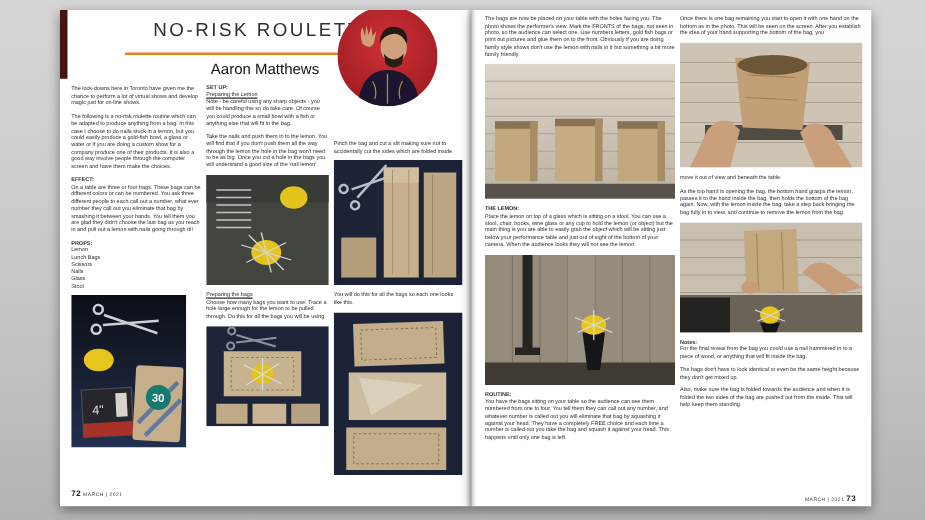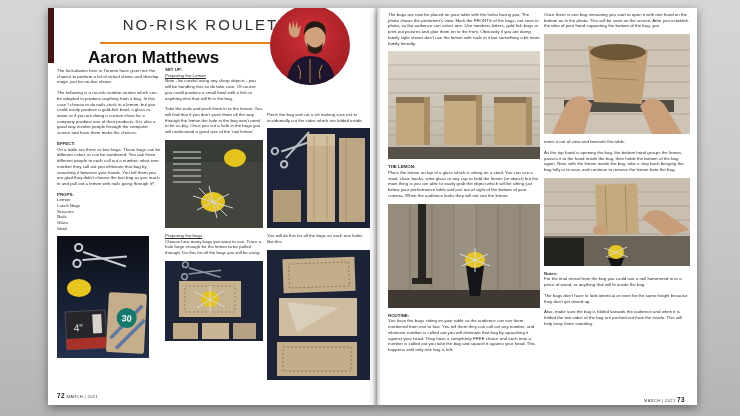--- a/index.html
+++ b/index.html
@@ -6,21 +6,21 @@
   body{font-family:"Liberation Sans",sans-serif;}
   .canvas{position:relative;width:740px;height:416px;background:linear-gradient(180deg,#d6d6d6 0%,#c7c7c7 55%,#b4b4b4 100%);overflow:hidden;}
   .page{position:absolute;top:8px;height:397px;background:#fff;box-shadow:0 3px 9px rgba(0,0,0,.42);overflow:hidden;}
   .page-left{left:48px;width:329px;}
   .page-right{left:377px;width:320px;}
   .spine{position:absolute;left:373px;top:8px;width:8px;height:397px;background:linear-gradient(90deg,rgba(0,0,0,0),rgba(0,0,0,.22) 50%,rgba(0,0,0,0));pointer-events:none;}
   .maroon-bar{position:absolute;left:0;top:0;width:6px;height:55px;background:#431410;}
   .lp-header{position:absolute;left:40px;top:8px;width:248px;text-align:center;}
   .mag-title{font-size:15px;font-weight:400;letter-spacing:2px;color:#2e2e2e;margin:0;}
   .title-rule{position:absolute;left:52px;top:34px;width:230px;height:2px;background:#e8801d;}
-  .author{position:absolute;left:40px;top:40px;width:248px;font-size:17px;font-weight:700;color:#101010;margin:0;}
+  .author{position:absolute;left:40px;top:40px;width:248px;text-align:center;font-size:12px;font-weight:400;color:#101010;margin:0;}
   .headshot{position:absolute;left:222px;top:-3px;width:80px;height:80px;}
   .col{position:absolute;font-size:4.4px;line-height:1.3;color:#2d2d2d;}
   .lp-c1{left:9px;top:60px;width:104px;}
   .lp-c2{left:117px;top:59px;width:98px;}
   .lp-c3{left:219px;top:104px;width:103px;}
   .rp-c1{left:11px;top:4px;width:152px;}
   .rp-c2{left:167px;top:4px;width:146px;}
   .p{margin:0 0 5px 0;}
   .h{font-weight:700;margin:0;}
   .hu{text-decoration:underline;margin:0;}

